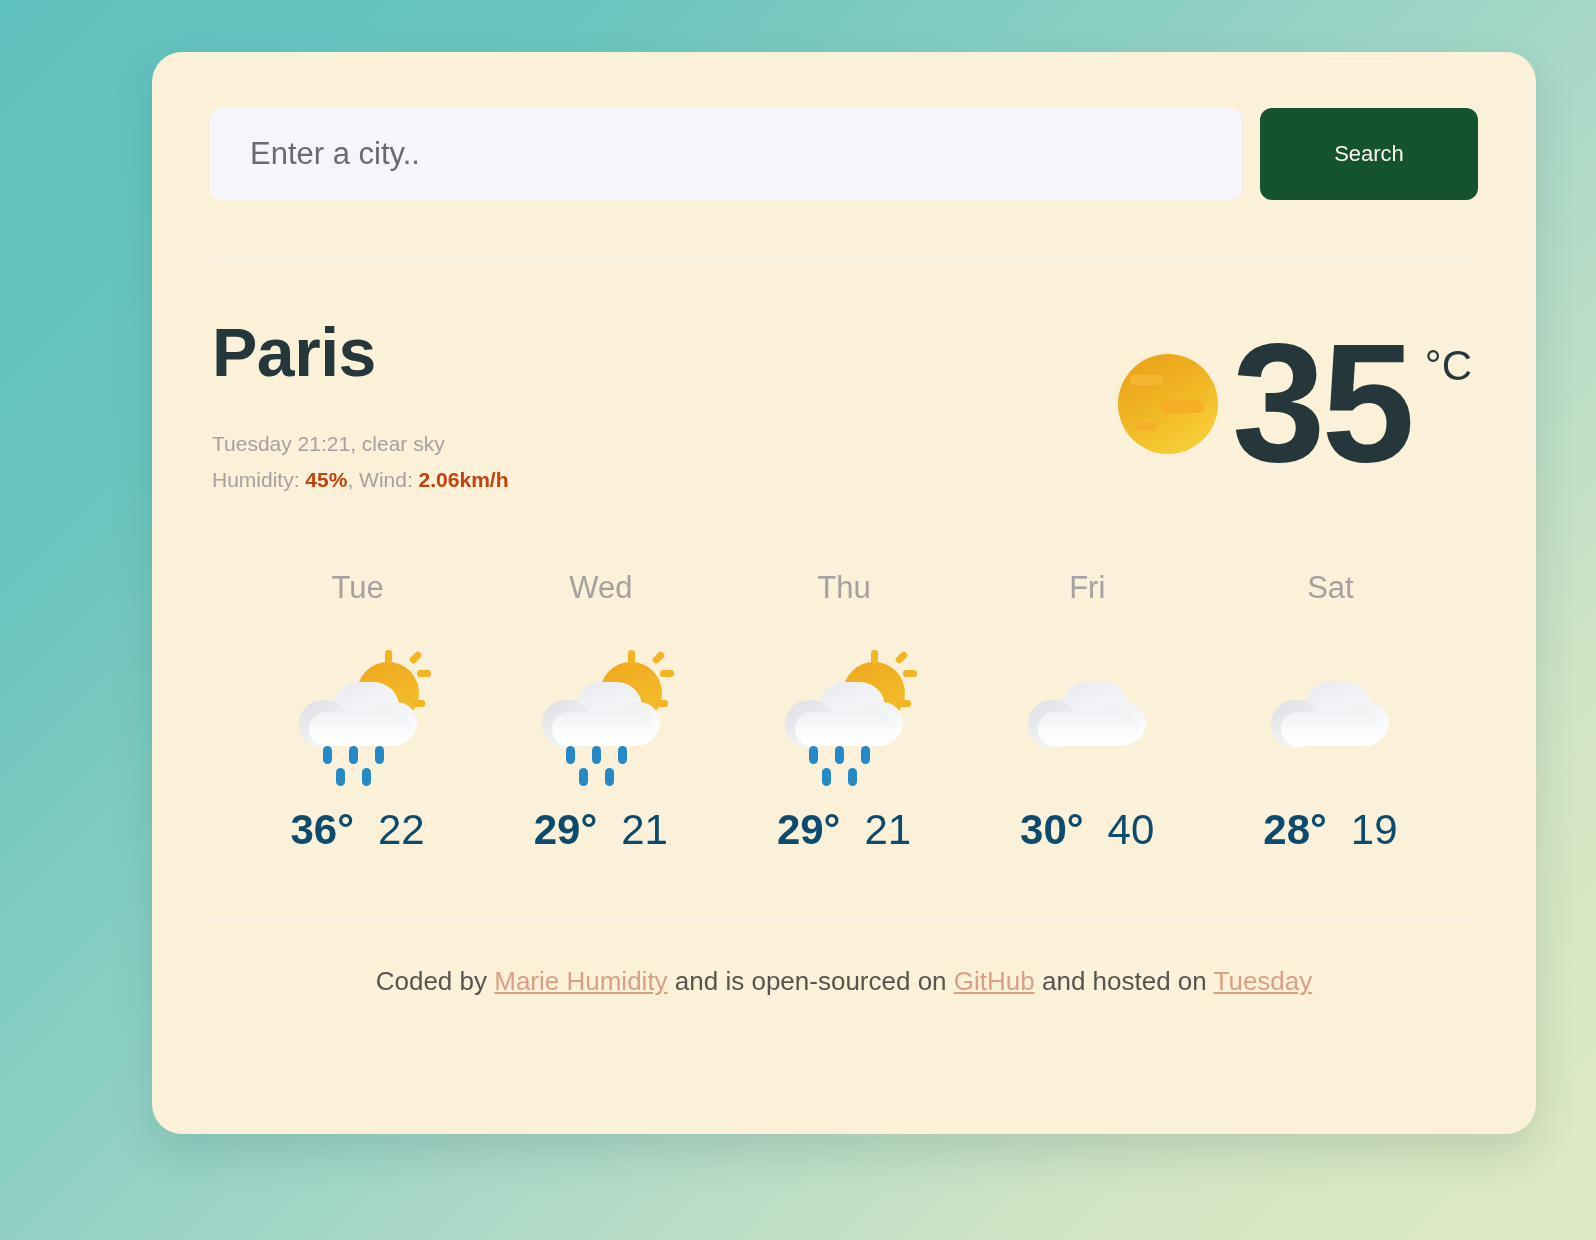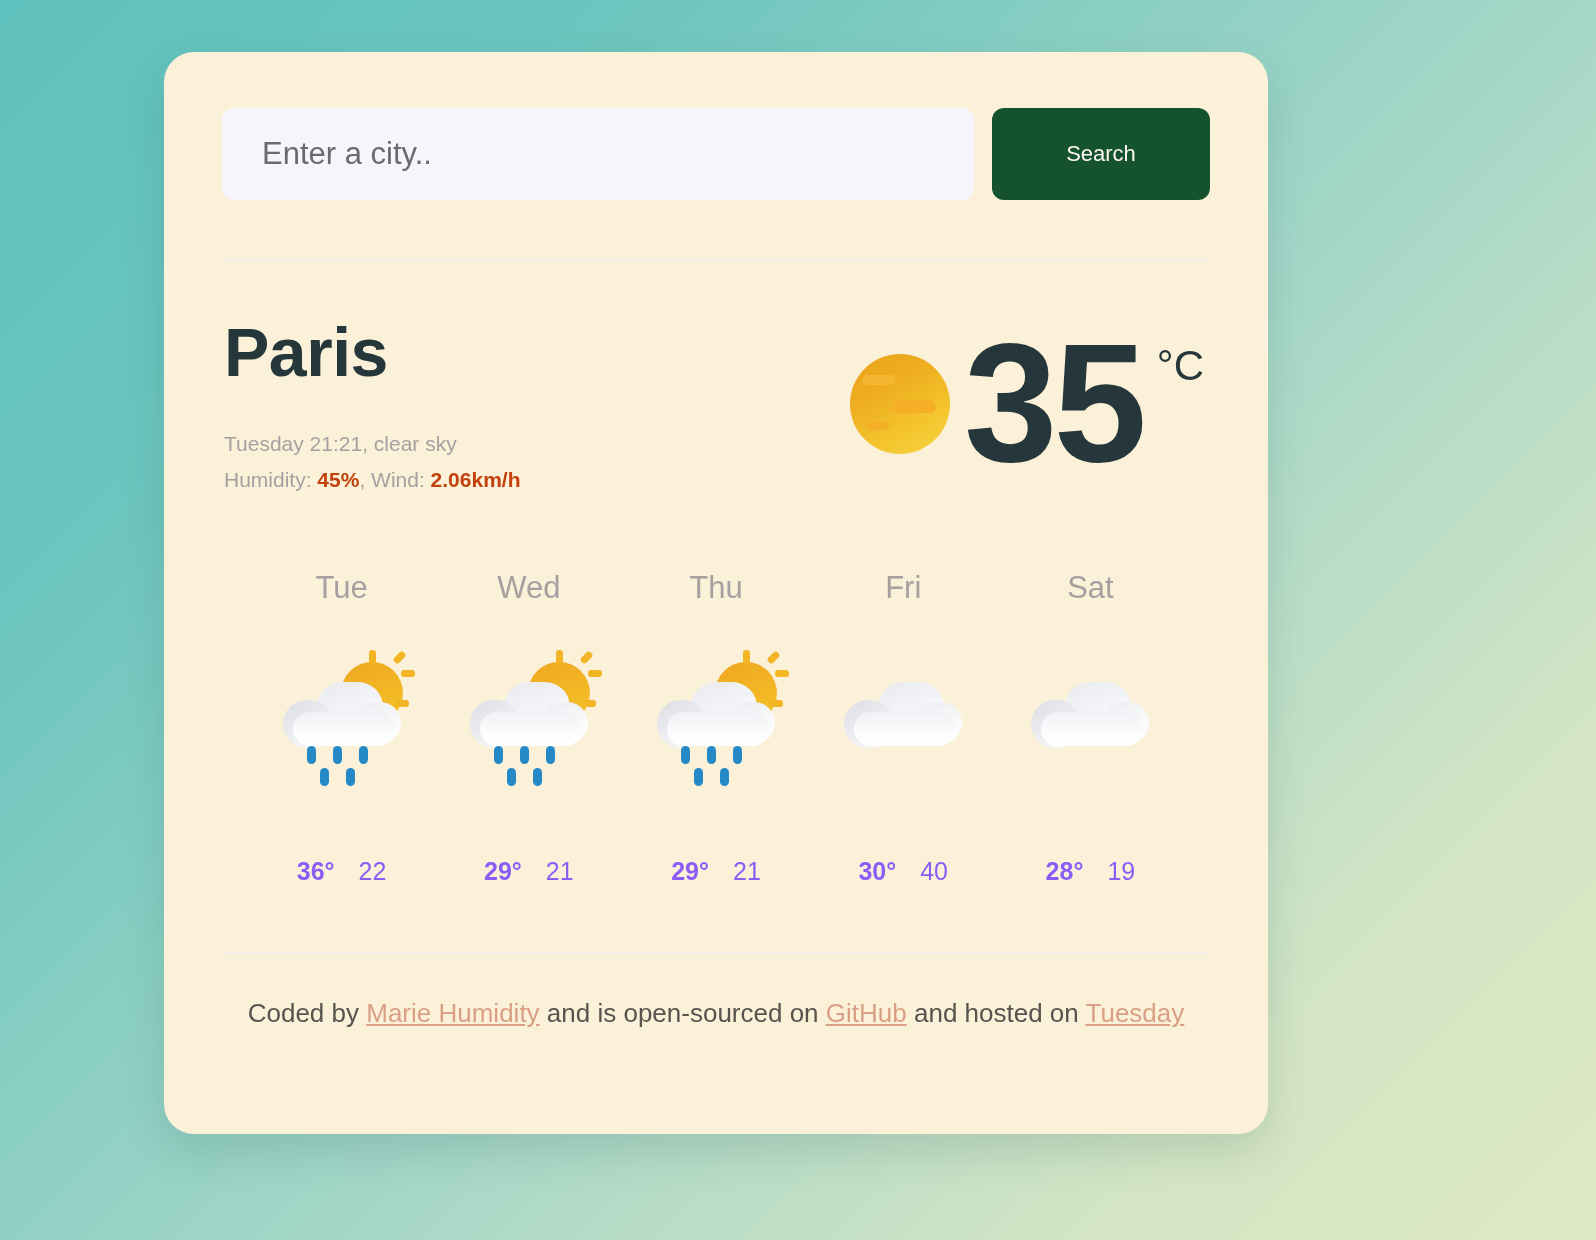--- a/index.html
+++ b/index.html
@@ -13,23 +13,23 @@
   body {
     font-family: "Liberation Sans", sans-serif;
     background: linear-gradient(135deg, #5fc1bd 0%, #6cc5be 22%, #a9d8c8 58%, #d3e5c4 82%, #dfe9c3 100%);
     display: flex;
     align-items: center;
     justify-content: center;
   }
 
   .weather-card {
     position: absolute;
-    left: 164px;
+    left: 152px;
     top: 52px;
-    width: 1104px;
+    width: 1384px;
     height: 1082px;
     background: #fbf1d9;
     border-radius: 30px;
     box-shadow: 0 18px 42px rgba(40, 80, 80, 0.16);
     padding: 56px 58px 0 58px;
   }
 
   
   .search-row {
     display: flex;
@@ -241,23 +241,23 @@
     border-radius: 5px;
     background: #2489c6;
   }
   .drop.d1 { left: 6px;  top: 0px; }
   .drop.d2 { left: 32px; top: 0px; }
   .drop.d3 { left: 58px; top: 0px; }
   .drop.d4 { left: 19px; top: 22px; }
   .drop.d5 { left: 45px; top: 22px; }
 
   .temps {
-    margin-top: 79px;
-    font-size: 25px;
-    color: #8b5cf6;
+    margin-top: 28px;
+    font-size: 42px;
+    color: #0c4a6e;
   }
   .temp-max { font-weight: bold; }
   .temp-min { margin-left: 24px; font-weight: normal; }
 
   
   .footer-divider {
     height: 2px;
     background: #f3efe8;
     margin-top: 66px;
   }

